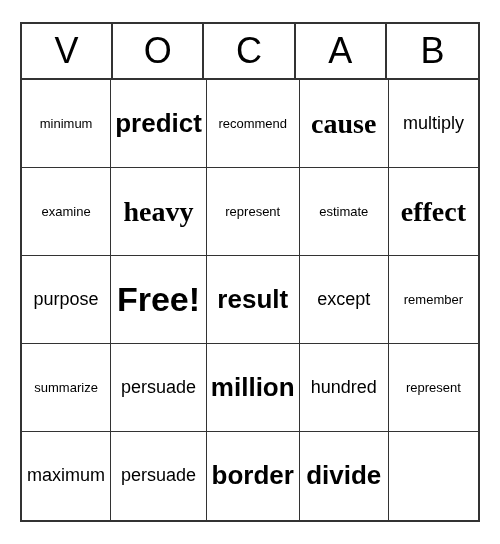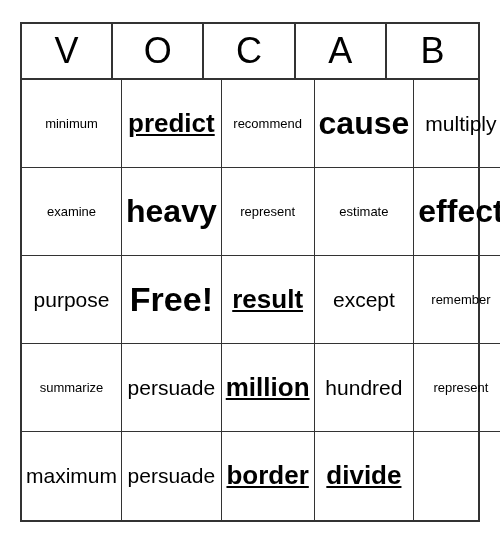--- a/index.html
+++ b/index.html
@@ -69,32 +69,32 @@
 
     .bingo-cell span {
       line-height: 1.2;
     }
 
     .size-small {
       font-size: 13px;
     }
 
     .size-medium {
-      font-size: 21px;
+      font-size: 18px;
     }
 
     .size-large {
       font-size: 26px;
       font-weight: bold;
-      text-decoration: underline;
     }
 
     .size-xlarge {
-      font-size: 32px;
+      font-size: 28px;
       font-weight: bold;
+      font-family: Liberation Serif, serif;
     }
 
     .free-cell {
       font-size: 34px;
       font-weight: bold;
     }
   </style>
 </head>
 <body>
 

